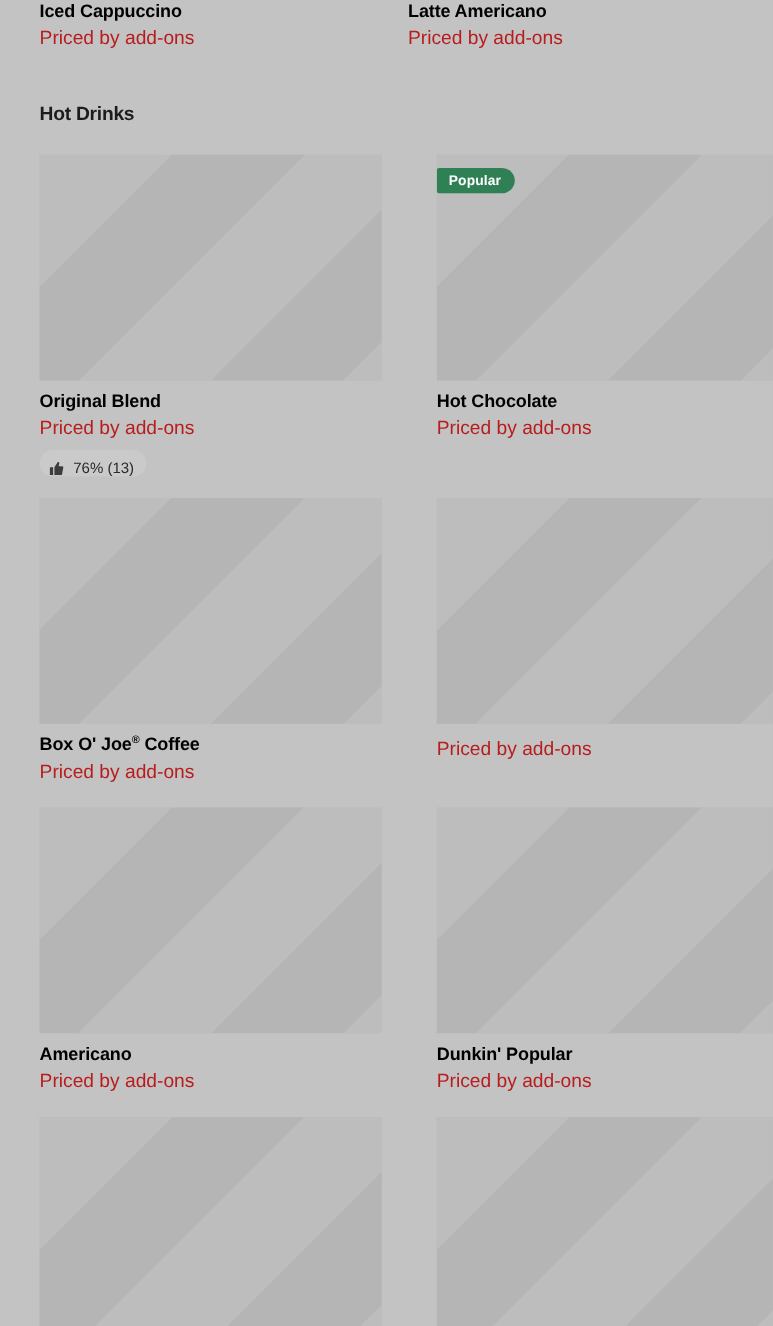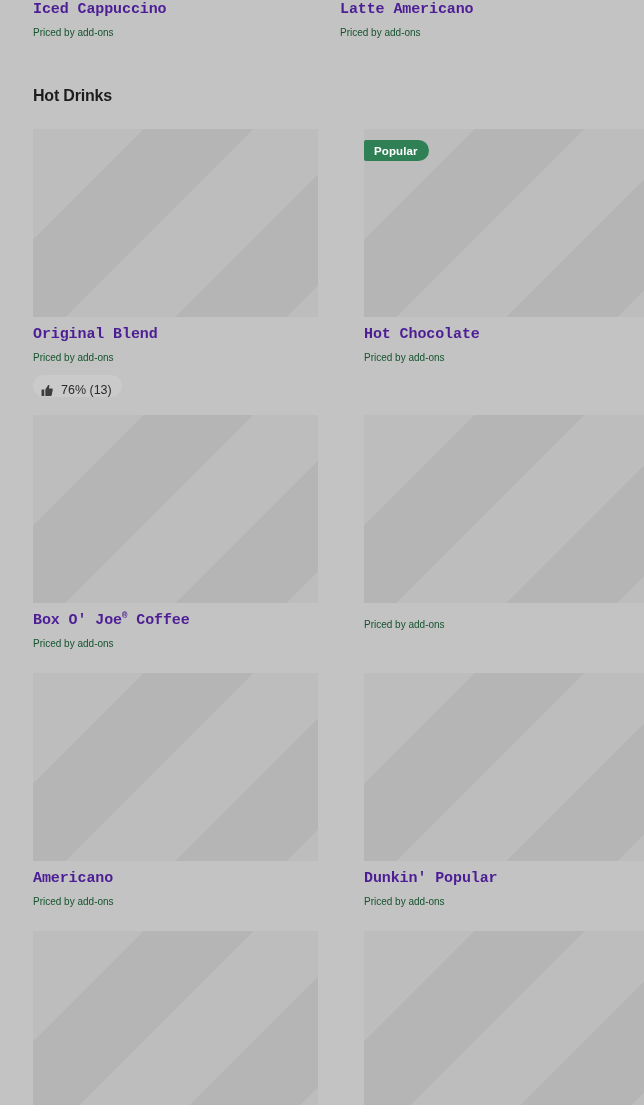--- a/index.html
+++ b/index.html
@@ -80,37 +80,36 @@
   }
   .thumb.tall { height:188px; }
 
   .card-body {
     padding-top:8px;
   }
 
   .card-title {
     font-size:15px;
     font-weight:bold;
-    color:#4c1d95;
+    color:#000000;
     line-height:19px;
     letter-spacing:-0.1px;
     white-space:nowrap;
-    font-family:Liberation Mono, monospace;
   }
   .card-title sup {
     font-size:9px;
     vertical-align:super;
     line-height:0;
     font-weight:bold;
   }
 
   .card-sub {
     margin-top:5px;
-    font-size:10px;
-    color:#14532d;
+    font-size:16px;
+    color:#b91c1c;
     line-height:17px;
     white-space:nowrap;
   }
 
   
   .badge {
     position:absolute;
     left:0;
     top:11px;
     height:21px;

